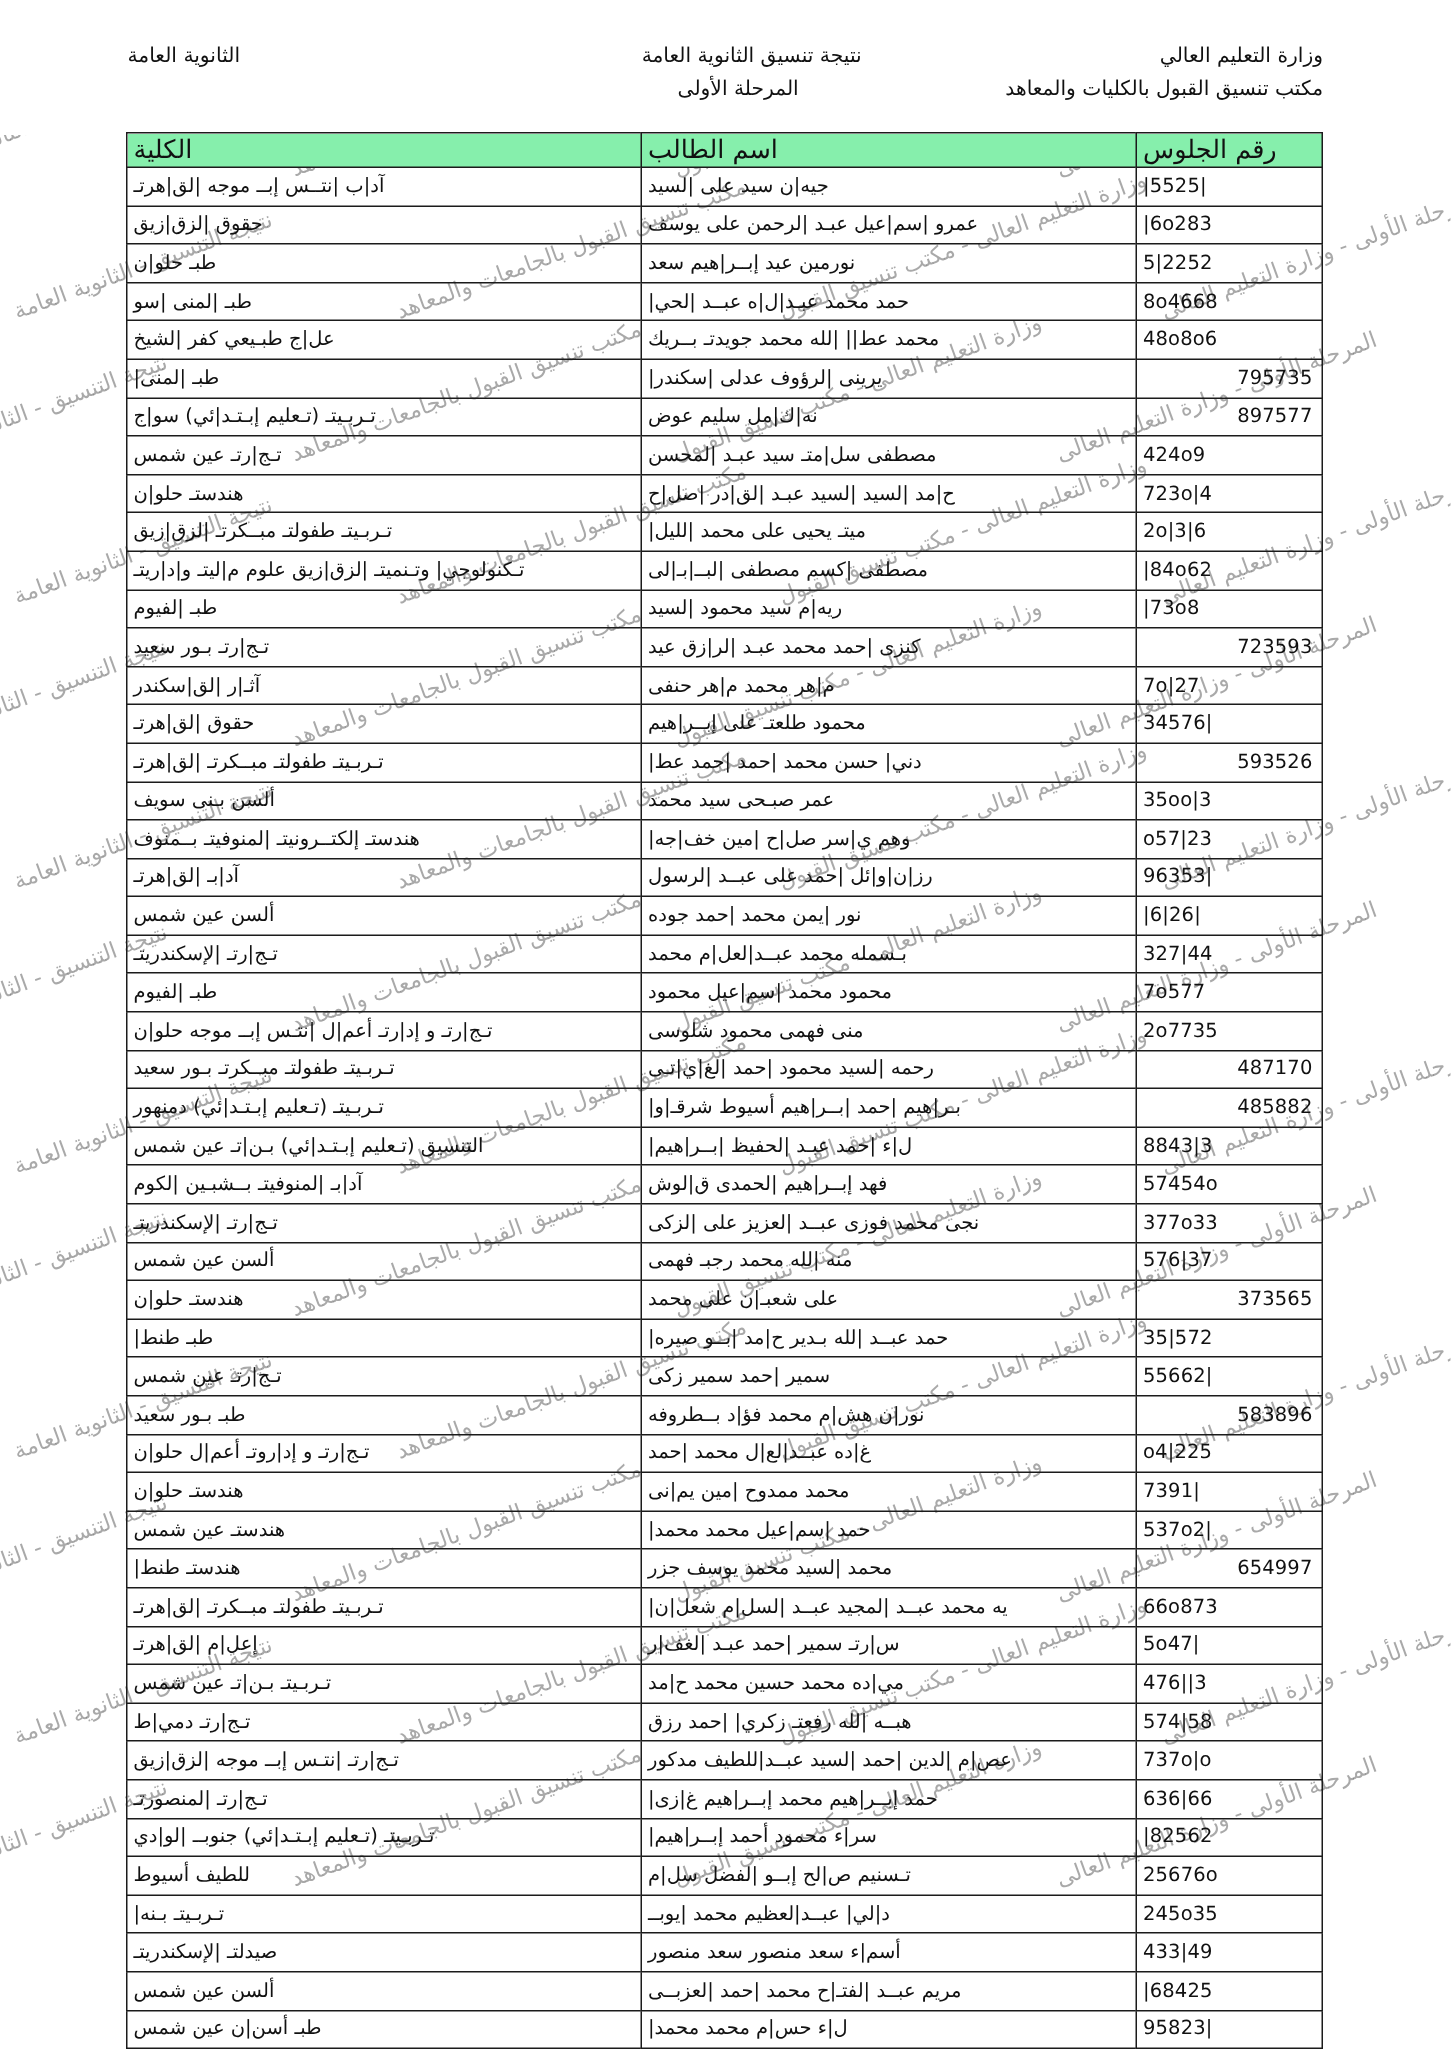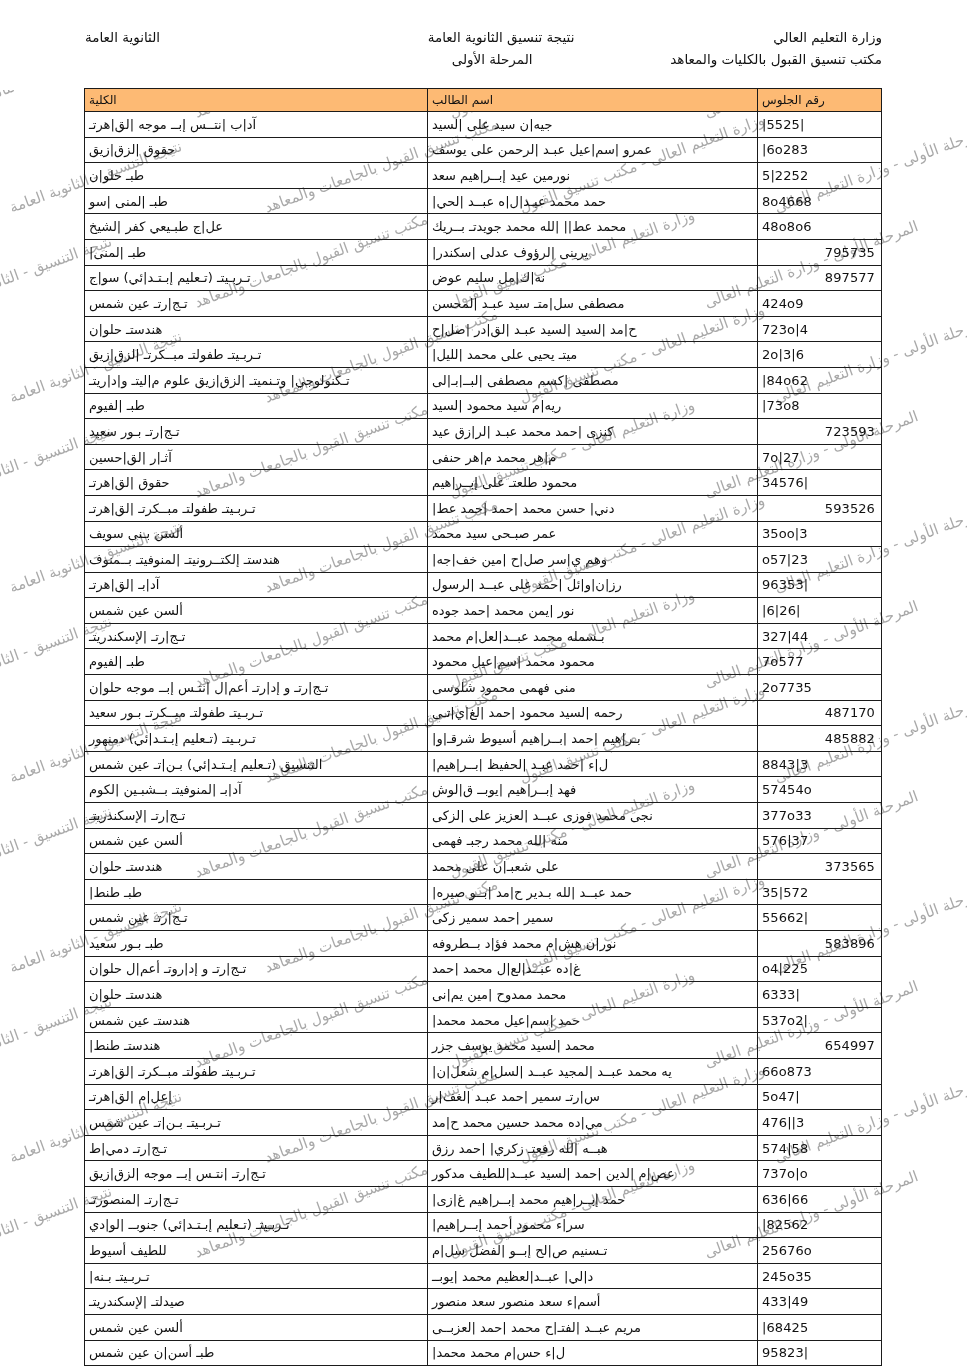--- a/index.html
+++ b/index.html
@@ -46,23 +46,23 @@
     border:1px solid #1b1b1b;
     padding:0 4px;
     height:24.6px;
     font-size:13px;
     vertical-align:middle;
     overflow:hidden;
     white-space:nowrap;
     background:transparent;
   }
   table.results thead th{
-    background:#fdba74;
+    background:#86efac;
     font-weight:normal;
-    font-size:12px;
+    font-size:17px;
     height:22px;
   }
   col.c-seat{width:124px;}
   col.c-name{width:330px;}
   col.c-fac{width:343px;}
 
   th.h-seat{text-align:left;padding-left:6px;}
   th.h-name{text-align:left;padding-left:4px;margin-top:48px;}
   th.h-fac{text-align:left;padding-left:4px;}
 
@@ -254,21 +254,21 @@
           <td class="fac">طبـ |لفيوم</td>
         </tr>
         <tr>
           <td class="seat right">723593</td>
           <td class="name">كنزى |حمد محمد عبـد |لر|زق عيد</td>
           <td class="fac">تـج|رتـ بـور سعيد</td>
         </tr>
         <tr>
           <td class="seat">27|7o</td>
           <td class="name">م|هر محمد م|هر حنفى</td>
-          <td class="fac">آثـ|ر |لق|حسين</td>
+          <td class="fac">آثـ|ر |لق|سكندر</td>
         </tr>
         <tr>
           <td class="seat">|34576</td>
           <td class="name">محمود طلعتـ على إبــر|هيم</td>
           <td class="fac">حقوق |لق|هرتـ</td>
         </tr>
         <tr>
           <td class="seat right">593526</td>
           <td class="name">دني| حسن محمد |حمد |حمد عط|</td>
           <td class="fac">تـربـيتـ طفولتـ مبــكرتـ |لق|هرتـ</td>
@@ -318,21 +318,21 @@
           <td class="name">بـر|هيم |حمد |بــر|هيم أسيوط شرقـ|و|</td>
           <td class="fac">تـربـيتـ (تـعليم إبـتـد|ئي) دمنهور</td>
         </tr>
         <tr>
           <td class="seat">3|8843</td>
           <td class="name">ل|ء |حمد عبـد |لحفيظ |بــر|هيم|</td>
           <td class="fac">التنسيق (تـعليم إبـتـد|ئي) بـن|تـ عين شمس</td>
         </tr>
         <tr>
           <td class="seat">57454o</td>
-          <td class="name">فهد إبــر|هيم |يوبــ ق|لوش</td>
+          <td class="name">فهد إبــر|هيم |لحمدى ق|لوش</td>
           <td class="fac">آد|بـ |لمنوفيتـ بــشبـين |لكوم</td>
         </tr>
         <tr>
           <td class="seat">377o33</td>
           <td class="name">نجى محمد فوزى عبــد |لعزيز على |لزكى</td>
           <td class="fac">تـج|رتـ |لإسكندريتـ</td>
         </tr>
         <tr>
           <td class="seat">37|576</td>
           <td class="name">منه |لله محمد رجبـ فهمى</td>
@@ -357,21 +357,21 @@
           <td class="seat right">583896</td>
           <td class="name">نور|ن هش|م محمد فؤ|د بــطروفه</td>
           <td class="fac">طبـ بـور سعيد</td>
         </tr>
         <tr>
           <td class="seat">225|o4</td>
           <td class="name">غ|ده عبــد|لع|ل محمد |حمد</td>
           <td class="fac">تـج|رتـ و إد|روتـ أعم|ل حلو|ن</td>
         </tr>
         <tr>
-          <td class="seat">|6333</td>
+          <td class="seat">|7391</td>
           <td class="name">محمد ممدوح |مين يم|نى</td>
           <td class="fac">هندستـ حلو|ن</td>
         </tr>
         <tr>
           <td class="seat">|537o2</td>
           <td class="name">حمد |سم|عيل محمد محمد|</td>
           <td class="fac">هندستـ عين شمس</td>
         </tr>
         <tr>
           <td class="seat right">654997</td>

